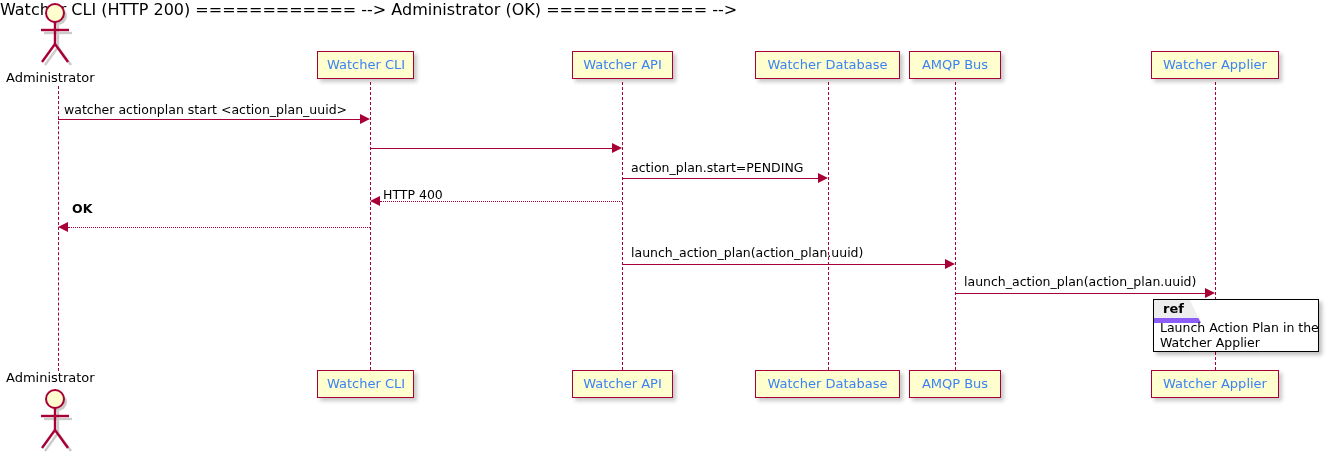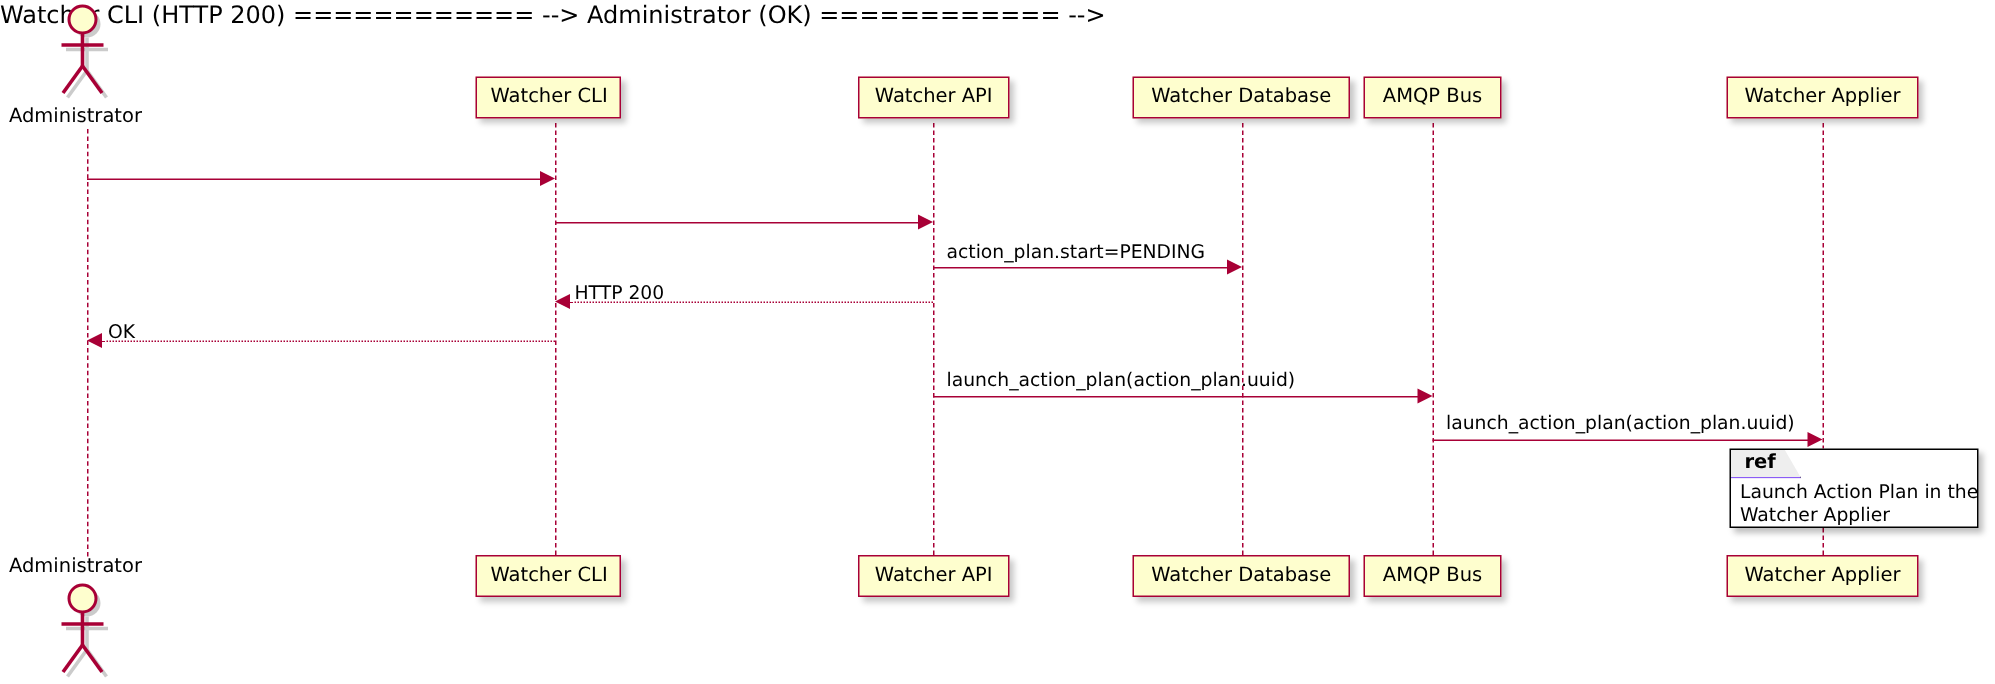--- a/index.html
+++ b/index.html
@@ -26,21 +26,21 @@
     border-left: 1px dashed #A80036;
     top: 0;
   }
 
   
   .participant {
     position: absolute;
     box-sizing: border-box;
     background: #FEFECE;
     border: 1px solid #A80036;
-    color: #000000;
+    color: #3b82f6;
     font-size: 13px;
     line-height: 1;
     text-align: center;
     white-space: nowrap;
     padding: 6px 9px 7px 9px;
     box-shadow: 3px 3px 4px rgba(0,0,0,0.22);
   }
 
   
   .actor-wrap {
@@ -94,21 +94,21 @@
     border: 1px solid #000000;
     box-shadow: 3px 3px 4px rgba(0,0,0,0.25);
   }
   .ref-tab {
     position: absolute;
     left: 0;
     top: 0;
     box-sizing: border-box;
     background: #EEEEEE;
     border-right: 1px solid #000000;
-    border-bottom: 1px solid #8b5cf6;
+    border-bottom: 5px solid #8b5cf6;
     font-size: 13px;
     font-weight: bold;
     color: #000000;
     padding: 2px 16px 3px 9px;
     line-height: 1;
     clip-path: polygon(0 0, calc(100% - 11px) 0, 100% 100%, 0 100%);
   }
   .ref-body {
     position: absolute;
     left: 0;
@@ -180,39 +180,40 @@
   
   <div class="participant" style="left:317px; top:370px; width:97px;">Watcher CLI</div>
   <div class="participant" style="left:572px; top:370px; width:101px;">Watcher API</div>
   <div class="participant" style="left:755px; top:370px; width:145px;">Watcher Database</div>
   <div class="participant" style="left:909px; top:370px; width:92px;">AMQP Bus</div>
   <div class="participant" style="left:1151px; top:370px; width:128px;">Watcher Applier</div>
 
   
   <div class="msg-line" style="left:58px; top:119px; width:303px;"></div>
   <div class="arrowhead right" style="left:360px; top:114px;"></div>
+  <div class="msg-label" style="left:64px; top:104px;">watcher actionplan start &lt;action_plan_uuid&gt;</div>
 
   
   <div class="msg-line" style="left:370px; top:148px; width:243px;"></div>
   <div class="arrowhead right" style="left:612px; top:143px;"></div>
 
   
   <div class="msg-line" style="left:622px; top:178px; width:197px;"></div>
   <div class="arrowhead right" style="left:818px; top:173px;"></div>
   <div class="msg-label" style="left:631px; top:162px;">action_plan.start=PENDING</div>
 
    Watcher CLI (HTTP 200) ============ --&gt;
   <div class="msg-line dotted" style="left:380px; top:201px; width:242px;"></div>
   <div class="arrowhead left" style="left:370px; top:196px;"></div>
-  <div class="msg-label" style="left:383px; top:189px;">HTTP 200</div>
+  <div class="msg-label" style="left:383px; top:189px;">HTTP 400</div>
 
    Administrator (OK) ============ --&gt;
   <div class="msg-line dotted" style="left:68px; top:227px; width:302px;"></div>
   <div class="arrowhead left" style="left:58px; top:222px;"></div>
-  <div class="msg-label" style="left:72px; top:215px;">OK</div>
+  <div class="msg-label" style="left:72px; top:203px;font-weight:bold;">OK</div>
 
   
   <div class="msg-line" style="left:622px; top:264px; width:324px;"></div>
   <div class="arrowhead right" style="left:945px; top:259px;"></div>
   <div class="msg-label" style="left:631px; top:247px;">launch_action_plan(action_plan.uuid)</div>
 
   
   <div class="msg-line" style="left:955px; top:293px; width:251px;"></div>
   <div class="arrowhead right" style="left:1205px; top:288px;"></div>
   <div class="msg-label" style="left:964px; top:276px;">launch_action_plan(action_plan.uuid)</div>

